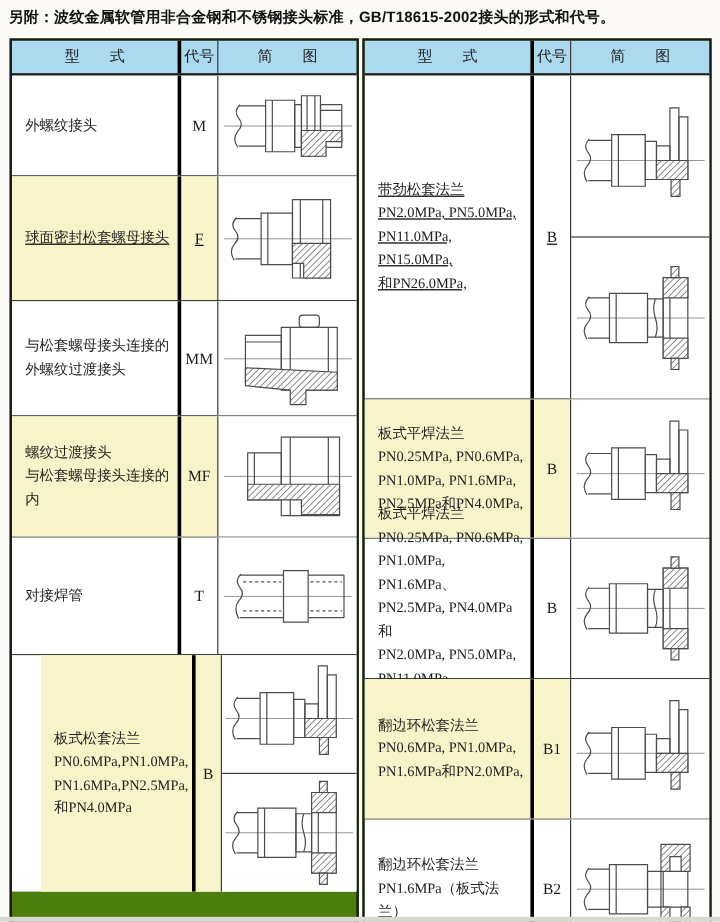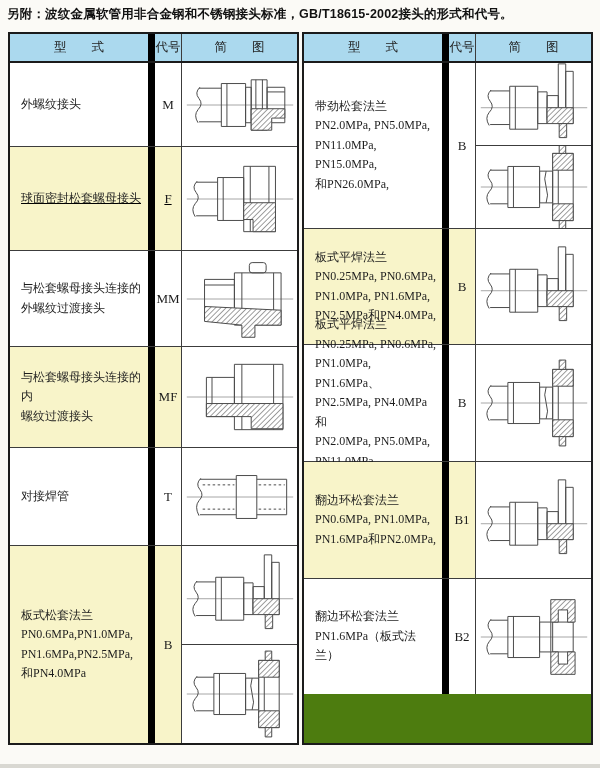--- a/index.html
+++ b/index.html
@@ -7,21 +7,21 @@
   .doc-title{padding:6px 6px 0 7px;font-family:"Liberation Sans","DejaVu Sans",sans-serif;
     font-weight:bold;font-size:12.5px;color:#111;letter-spacing:.2px;white-space:nowrap;}
   .tables{display:flex;gap:3px;margin:9px 7px 0 8px;}
   .half{border:2px solid #1b1b1b;background:#4d7c0f;width:291px;box-sizing:border-box;display:flex;flex-direction:column;}
   .tr{display:flex;box-sizing:border-box;border-bottom:1px solid #3c3c3c;background:#fff;}
   .tr:last-child{border-bottom:none;}
   .tr.head{height:29px;background:var(--hdr,#abd9ee);border-bottom:2px solid #1b1b1b;}
   .td{box-sizing:border-box;}
   .td.type{width:138px;padding:4px 3px 4px 11px;display:flex;flex-direction:column;
     justify-content:center;font-size:12px;line-height:19.5px;color:#1d1d1d;}
-  .td.code{width:33px;border-left:7px solid #000000;display:flex;align-items:center;
+  .td.code{width:33px;border-left:3px solid #000000;display:flex;align-items:center;
     justify-content:center;font-size:13px;color:#1d1d1d;text-align:right;}
   .td.diag{flex:1;border-left:1px solid #3c3c3c;display:flex;flex-direction:column;background:#fff;}
   .head .td{display:flex;align-items:center;justify-content:center;padding:0;
     font-size:12.5px;color:#222;flex-direction:row;background:transparent;}
   .tr.highlight .type,.tr.highlight .code{background:var(--hl,#f8f4c9);}
   .diag .sub{flex:1;display:flex;align-items:center;justify-content:center;overflow:hidden;}
   .diag .sub + .sub{border-top:1px solid #3c3c3c;}
   svg.fitting{display:block;}
   svg.fitting *{vector-effect:non-scaling-stroke;}
   .page-edge{position:fixed;left:0;bottom:0;width:600px;height:4px;background:#d9d8d2;}
@@ -114,22 +114,22 @@
               <line x1="96" y1="20" x2="96" y2="76" stroke="#4c4c4c" stroke-width="1" fill="none"></line>
     <rect x="70" y="9" width="18" height="11" rx="3" stroke="#4c4c4c" stroke-width="1" fill="none"></rect>
     <path d="M22,56 L104,60 L104,76 L76,76 L76,89 L62,89 L62,76 L22,72 Z" fill="url(#hatch)" stroke="#4c4c4c" stroke-width="1"></path>
             </svg>
           </div>
         </div>
   </div>
 
   <div class="tr highlight" style="height: 101px;">
     <div class="td type">
+          <div>螺纹过渡接头</div>
           <div>与松套螺母接头连接的内</div>
-          <div>螺纹过渡接头</div>
         </div>
     <div class="td code">MF</div>
     <div class="td diag">
           <div class="sub">
             <svg class="fitting" width="112" height="92" viewBox="0 0 120 96" preserveAspectRatio="xMidYMid meet">
               <line x1="3" y1="48" x2="117" y2="48" stroke="#8f8f8f" stroke-width="0.8"></line>
               <rect x="24" y="27" width="30" height="42" stroke="#4c4c4c" stroke-width="1" fill="none"></rect>
               <line x1="30" y1="27" x2="30" y2="69" stroke="#4c4c4c" stroke-width="1" fill="none"></line>
     <rect x="54" y="13" width="52" height="70" stroke="#4c4c4c" stroke-width="1" fill="none"></rect>
     <line x1="62" y1="13" x2="62" y2="83" stroke="#4c4c4c" stroke-width="1" fill="none"></line>
@@ -158,21 +158,21 @@
     <line x1="78" y1="29" x2="110" y2="29" stroke="#4c4c4c" stroke-width="1" fill="none"></line>
               <line x1="78" y1="67" x2="110" y2="67" stroke="#4c4c4c" stroke-width="1" fill="none"></line>
     <line x1="110" y1="29" x2="110" y2="67" stroke="#4c4c4c" stroke-width="1" fill="none"></line>
     <line x1="80" y1="35" x2="108" y2="35" stroke="#4c4c4c" stroke-width="1" fill="none" stroke-dasharray="2.5,2.5"></line>
     <line x1="80" y1="61" x2="108" y2="61" stroke="#4c4c4c" stroke-width="1" fill="none" stroke-dasharray="2.5,2.5"></line>
             </svg>
           </div>
         </div>
   </div>
 
-  <div class="tr highlight" style="height: 197px;">
+  <div class="tr highlight" style="height: 197px; padding-left: 24px;">
     <div class="td type">
           <div>板式松套法兰</div>
           <div>PN0.6MPa,PN1.0MPa,</div>
           <div>PN1.6MPa,PN2.5MPa,</div>
           <div>和PN4.0MPa</div>
         </div>
     <div class="td code">B</div>
     <div class="td diag">
           <div class="sub">
             <svg class="fitting" width="112" height="92" viewBox="0 0 120 96" preserveAspectRatio="xMidYMid meet">
@@ -211,21 +211,21 @@
         </div>
   </div>
 </section>
   <section class="half" id="right-table">
   <div class="tr head">
     <div class="td type">型　　式</div>
     <div class="td code">代号</div>
     <div class="td diag">简　　图</div>
   </div>
 
-  <div class="tr" style="height: 166px;">
+  <div class="tr" style="height: 270px; text-decoration: underline;">
     <div class="td type">
           <div>带劲松套法兰</div>
           <div>PN2.0MPa, PN5.0MPa,</div>
           <div>PN11.0MPa, PN15.0MPa,</div>
           <div>和PN26.0MPa,</div>
         </div>
     <div class="td code">B</div>
     <div class="td diag">
           <div class="sub">
             <svg class="fitting" width="112" height="92" viewBox="0 0 120 96" preserveAspectRatio="xMidYMid meet">

